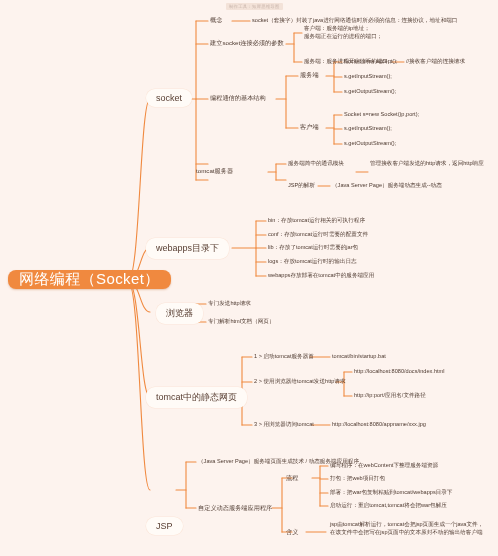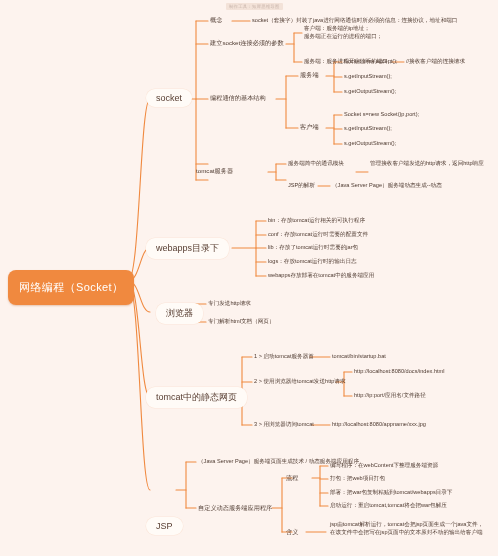--- a/index.html
+++ b/index.html
@@ -14,22 +14,22 @@
   #map{position:absolute;inset:0;}
   svg.wires{position:absolute;left:0;top:0;width:498px;height:556px;pointer-events:none;}
   .node{position:absolute;white-space:nowrap;}
 
   
   .root{
     left:8px;top:270px;
     background:#F0893F;
     color:#ffffff;
     border-radius:8px;
-    padding:10px 11px;
-    font-size:11px;
+    padding:0 11px;
+    font-size:15px;
     letter-spacing:.4px;
     box-shadow:0 1px 2px rgba(190,110,60,.35);
   }
 
   
   .lvl2{
     background:#FFFBF7;
     border-radius:9px;
     padding:4px 10px;
     font-size:9px;

